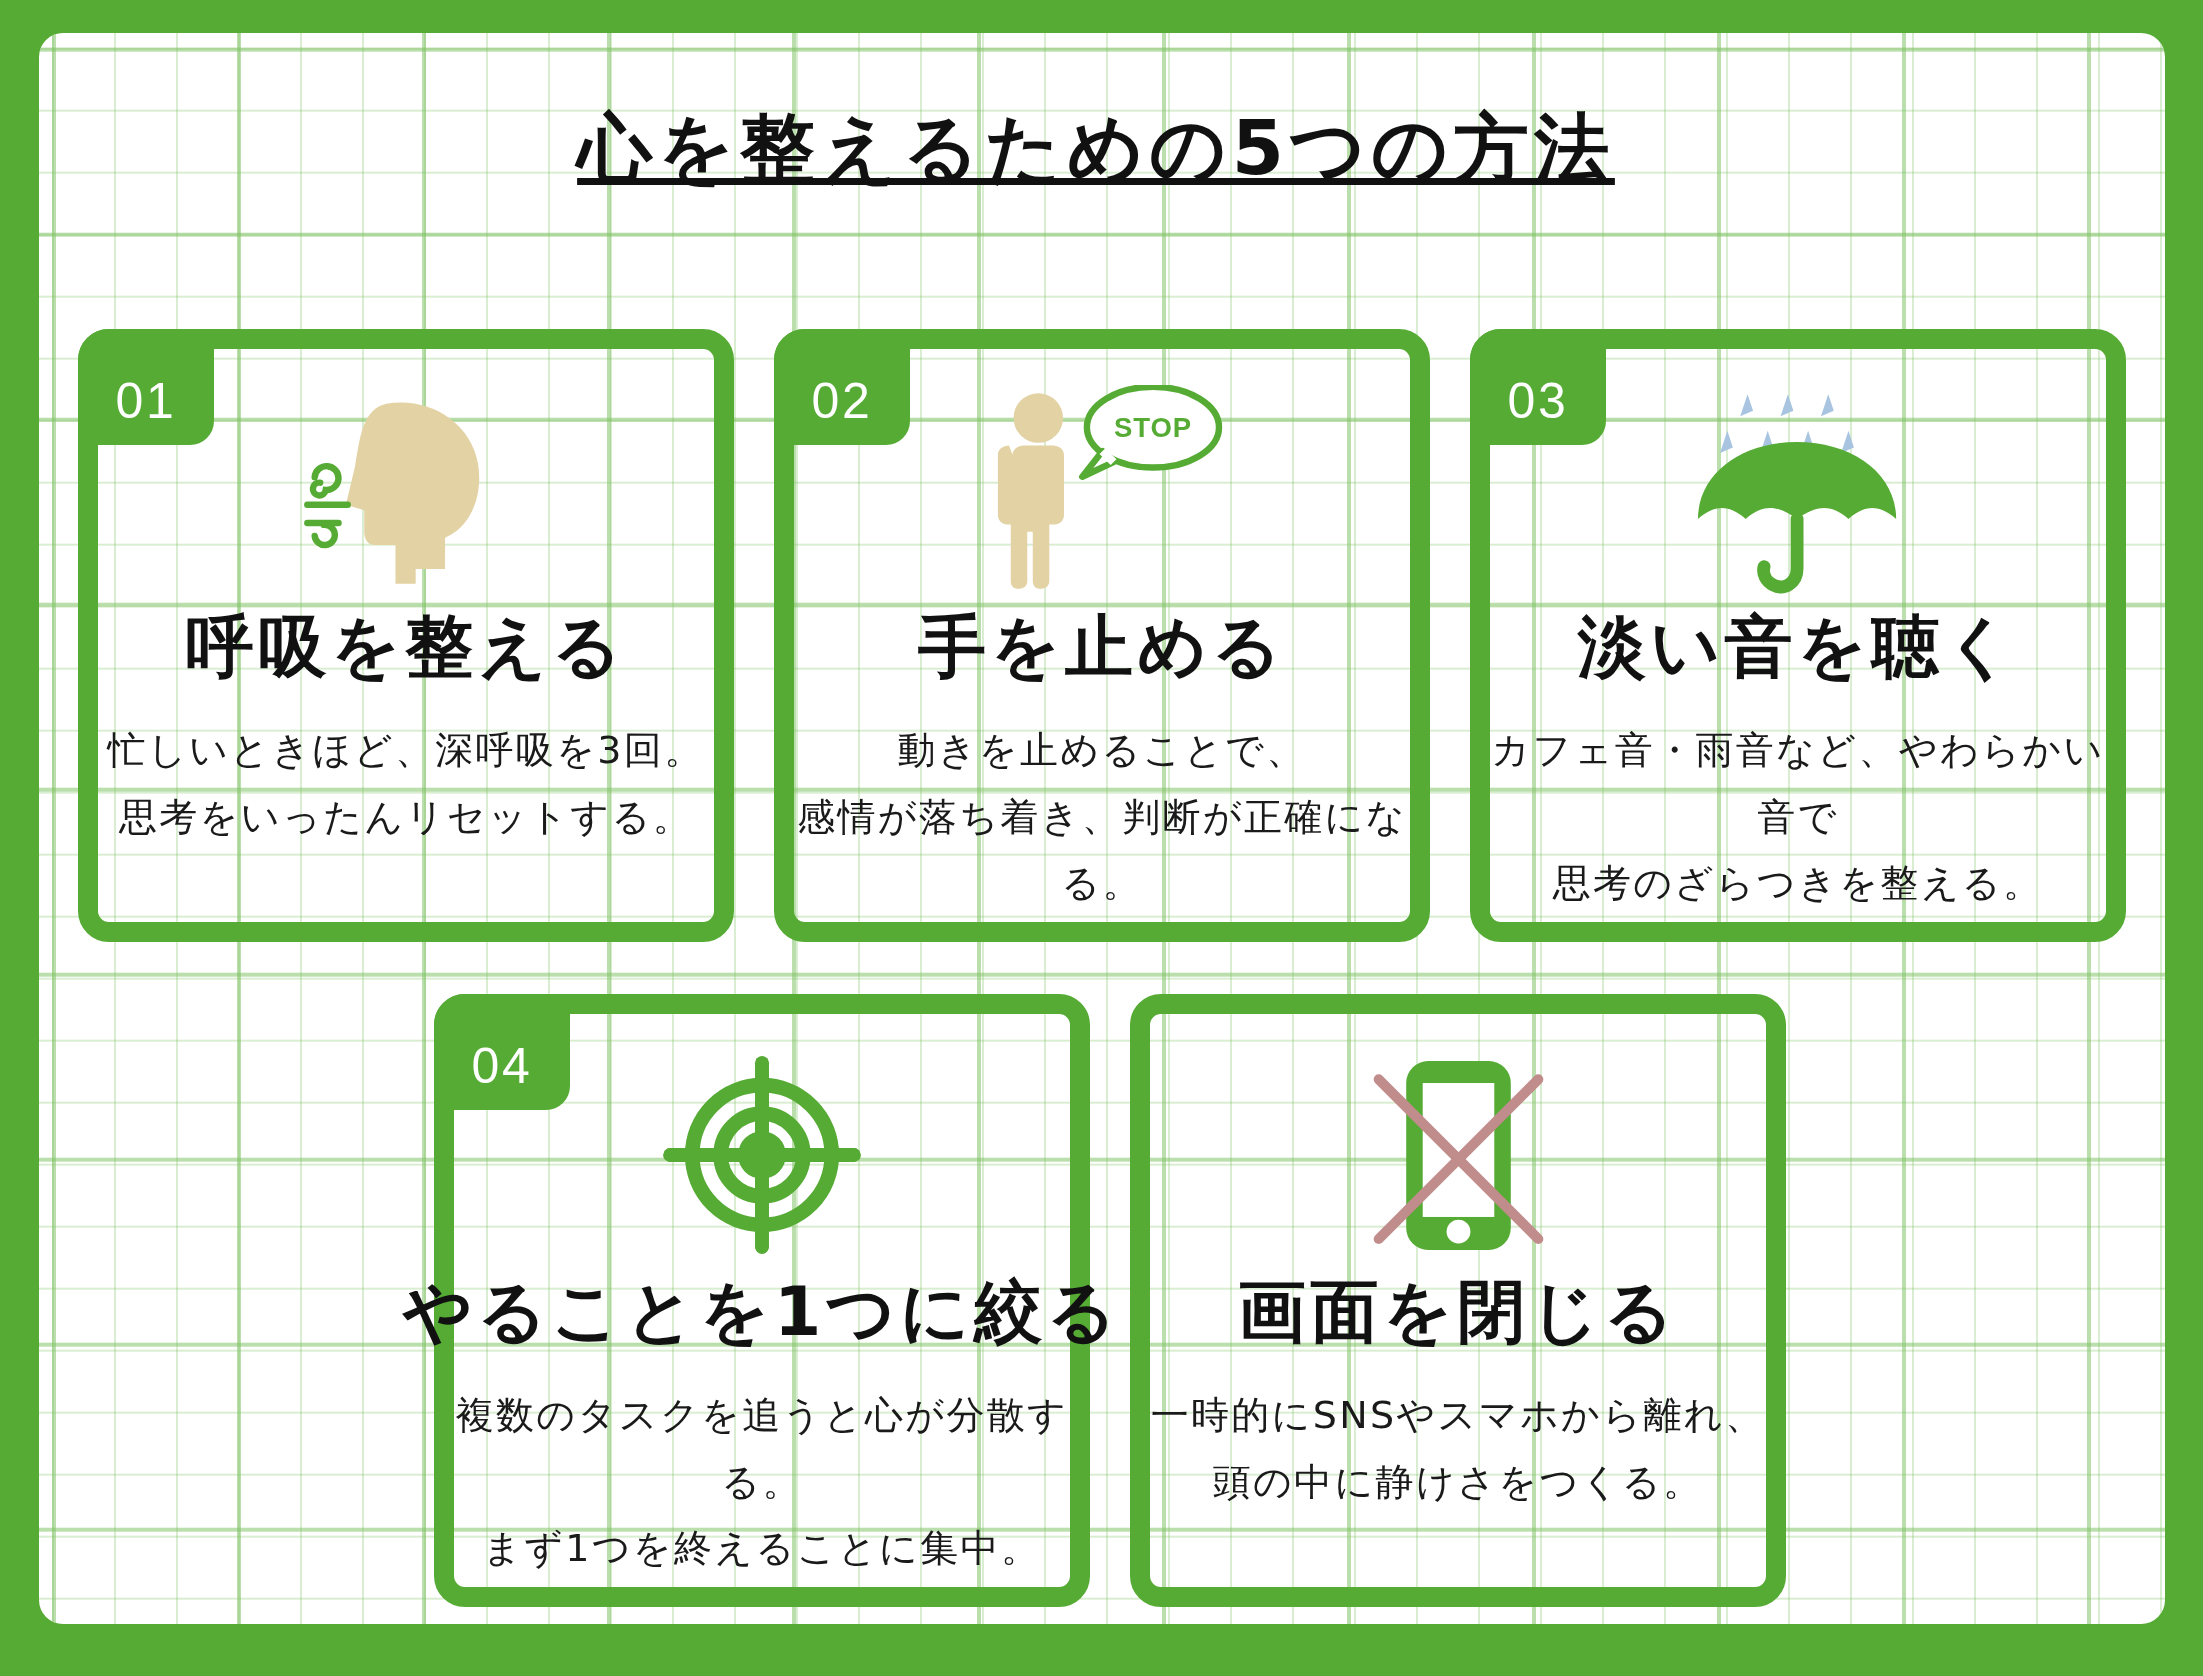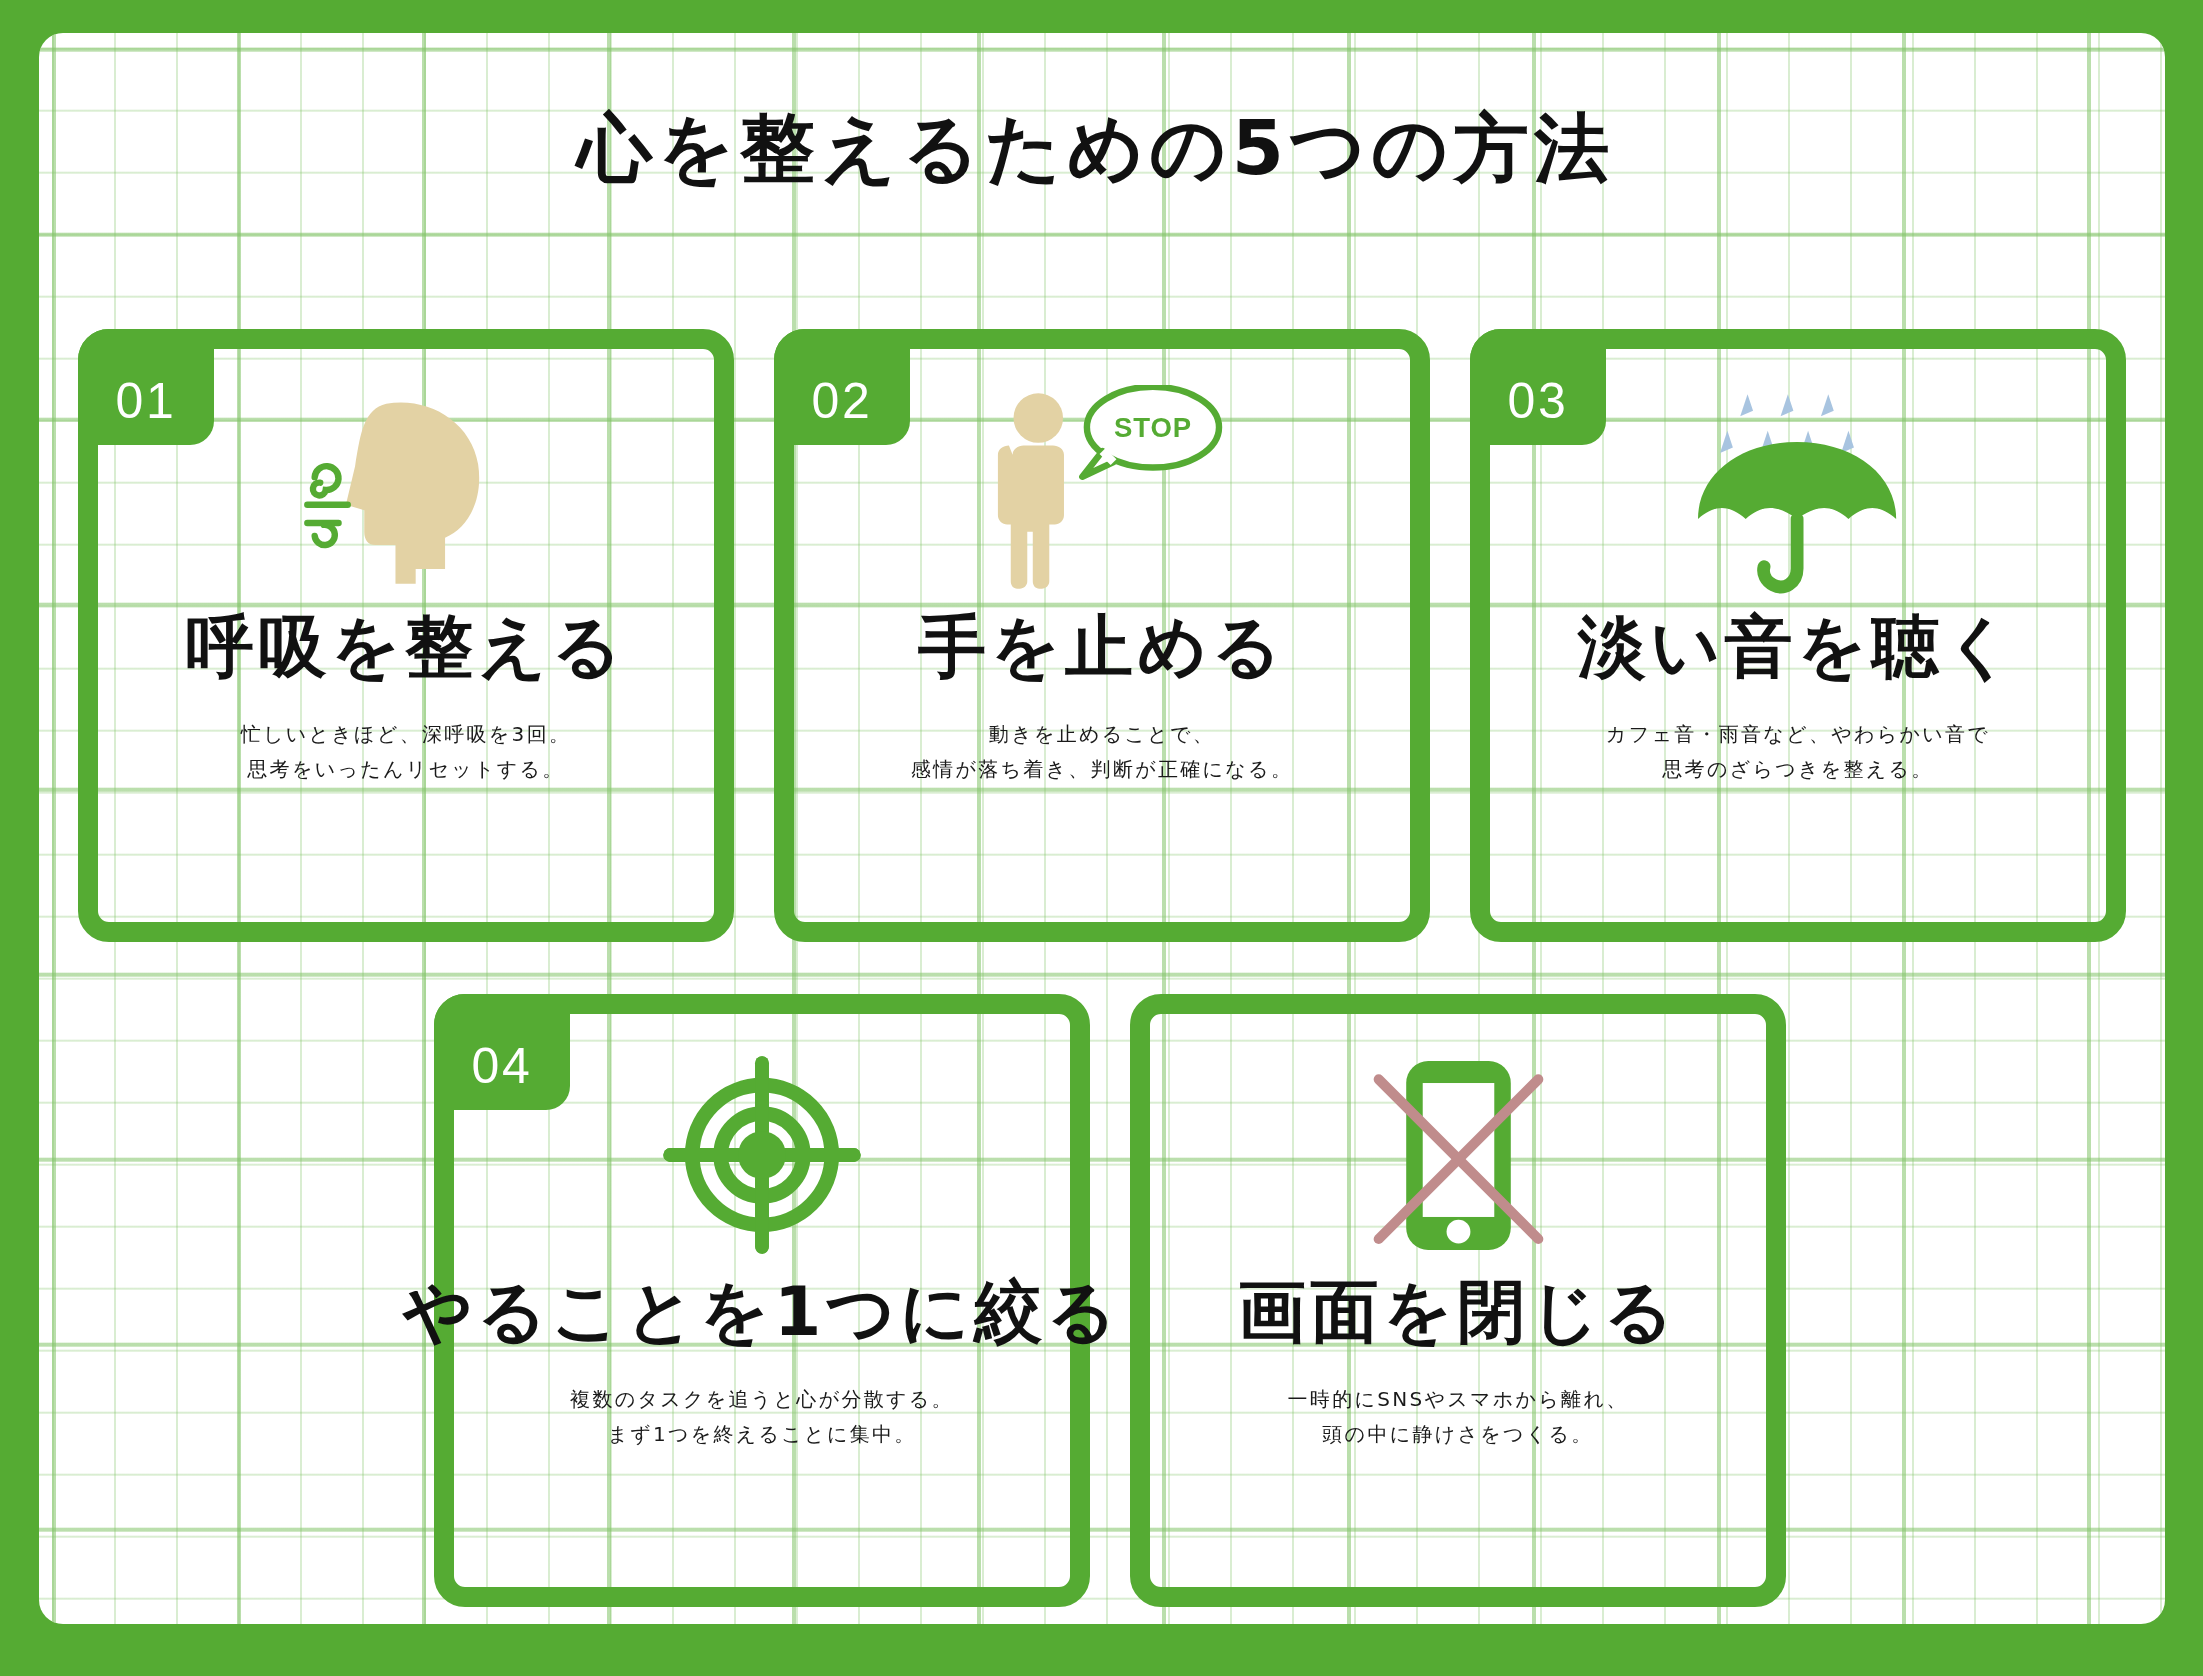--- a/index.html
+++ b/index.html
@@ -63,20 +63,21 @@
     position: absolute;
     top: 66px;
     left: 0;
     right: 12px;
     text-align: center;
     font-size: 75px;
     font-weight: 700;
     letter-spacing: 5.5px;
     color: #111111;
     white-space: nowrap;
+    text-decoration: underline;
   }
 
   
   .row {
     position: absolute;
     display: flex;
     justify-content: center;
     gap: 40px;
     border-radius: 23px;
   }
@@ -137,21 +138,21 @@
     color: #111111;
     letter-spacing: 4.6px;
     line-height: 1.1;
     text-align: center;
     white-space: nowrap;
     margin-top: 3.7px;
   }
 
   .card-desc {
     margin-top: 33px;
-    font-size: 20px;
+    font-size: 38px;
     font-weight: 500;
     color: #1a1a1a;
     letter-spacing: 2.3px;
     line-height: 1.75;
     text-align: center;
     white-space: pre-line;
   }
 
   
   .stop-text {

